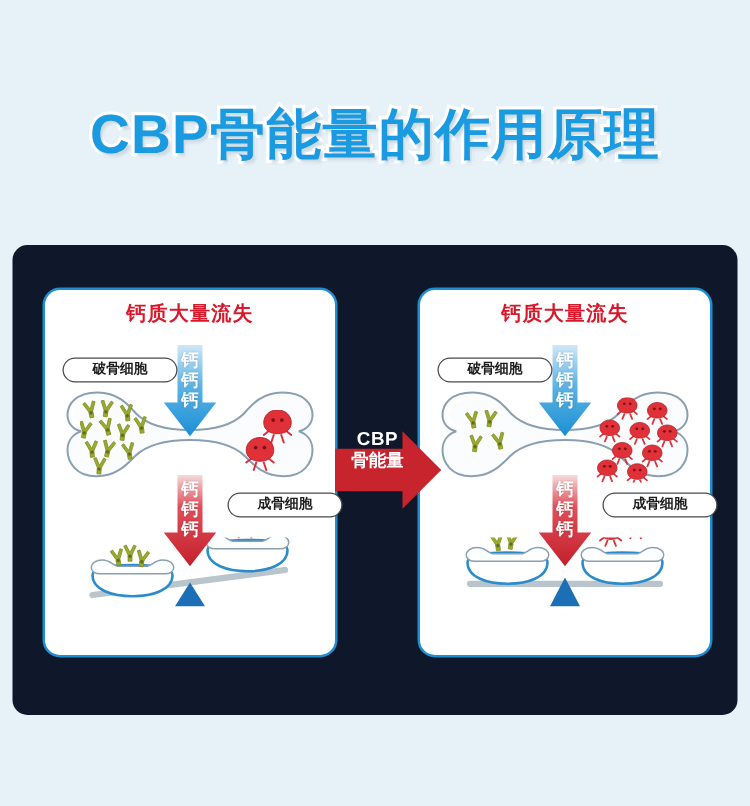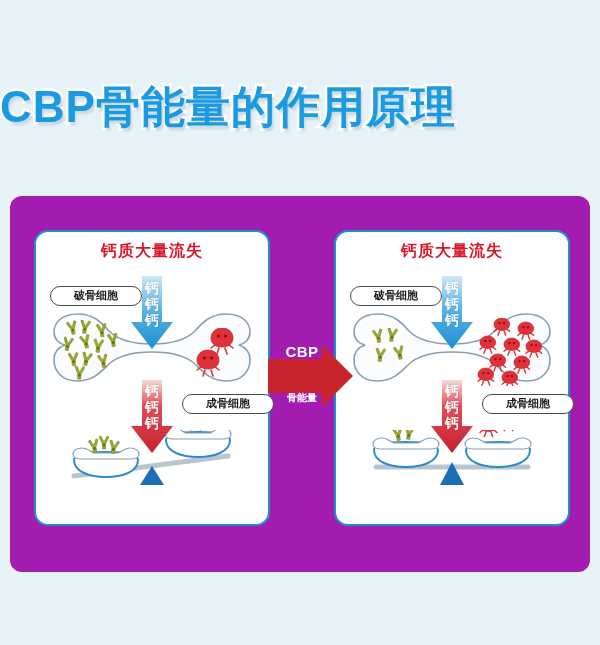--- a/index.html
+++ b/index.html
@@ -14,41 +14,41 @@
     overflow: hidden;
     position: relative;
   }
 
   
   .title-wrap {
     position: absolute;
     top: 78px;
     left: 0;
     width: 600px;
-    text-align: left;
+    text-align: center;
   }
   .title {
     display: inline-block;
     font-size: 44px;
     font-weight: bold;
     letter-spacing: 1px;
     color: #1a9ae0;
     -webkit-text-stroke: 5px #ffffff;
     paint-order: stroke fill;
     text-shadow: 2px 3px 2px rgba(160,185,200,0.55);
   }
 
   
   .card {
     position: absolute;
     left: 10px;
     top: 196px;
     width: 580px;
     height: 376px;
-    background: #a21caf;
+    background: #0f172a;
     border-radius: 12px;
   }
 
   
   .panel {
     position: absolute;
     top: 34px;
     width: 232px;
     height: 292px;
     border: 2px solid #1d8fd1;
@@ -165,21 +165,21 @@
     position: absolute;
     left: 4px;
     top: 0;
     width: 60px;
     text-align: center;
     color: #ffffff;
     font-weight: bold;
     z-index: 2;
   }
   .cbp-arrow .cbp-txt .l1 { display:block; font-size: 15px; line-height: 17px; letter-spacing: 0.5px;}
-  .cbp-arrow .cbp-txt .l2 { display:block; font-size: 10px; line-height: 17px; margin-top: 29px; }
+  .cbp-arrow .cbp-txt .l2 { display:block; font-size: 14px; line-height: 17px; }
 
   
   .cellwrap { position: absolute; z-index: 3; }
 </style>
 </head>
 <body>
 
 <div class="title-wrap">
   <span class="title">CBP骨能量的作用原理</span>
 </div>

